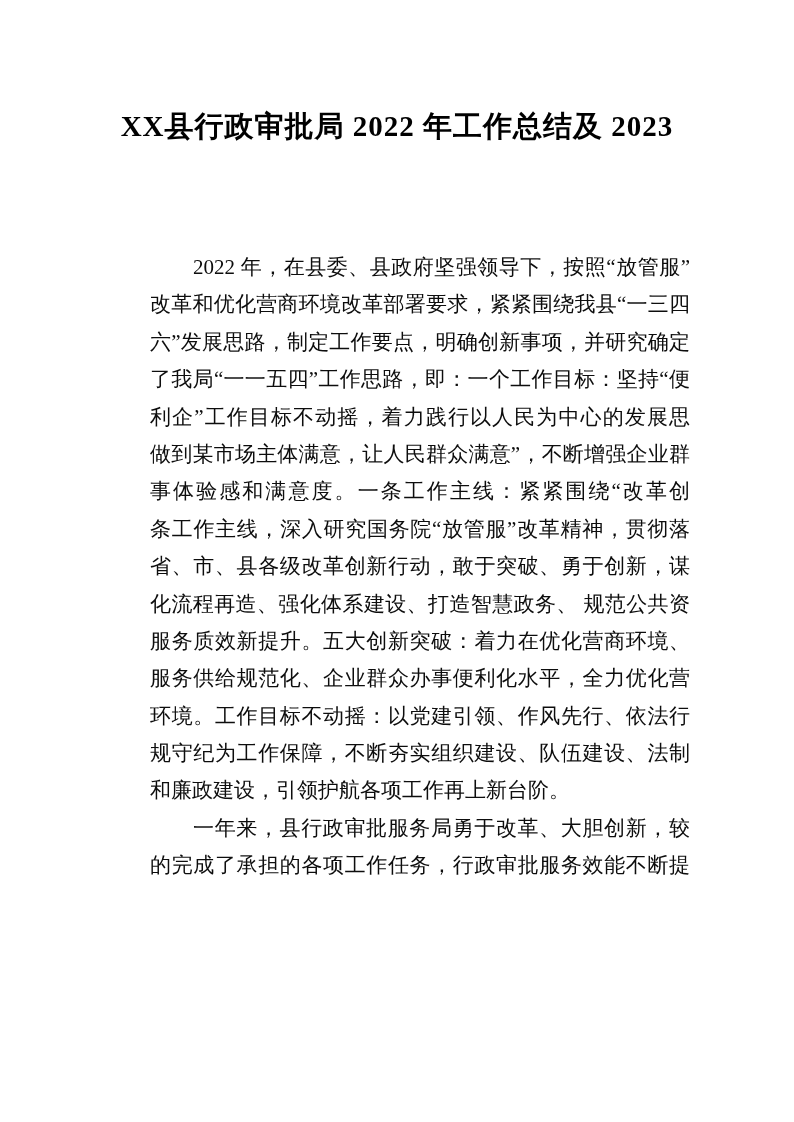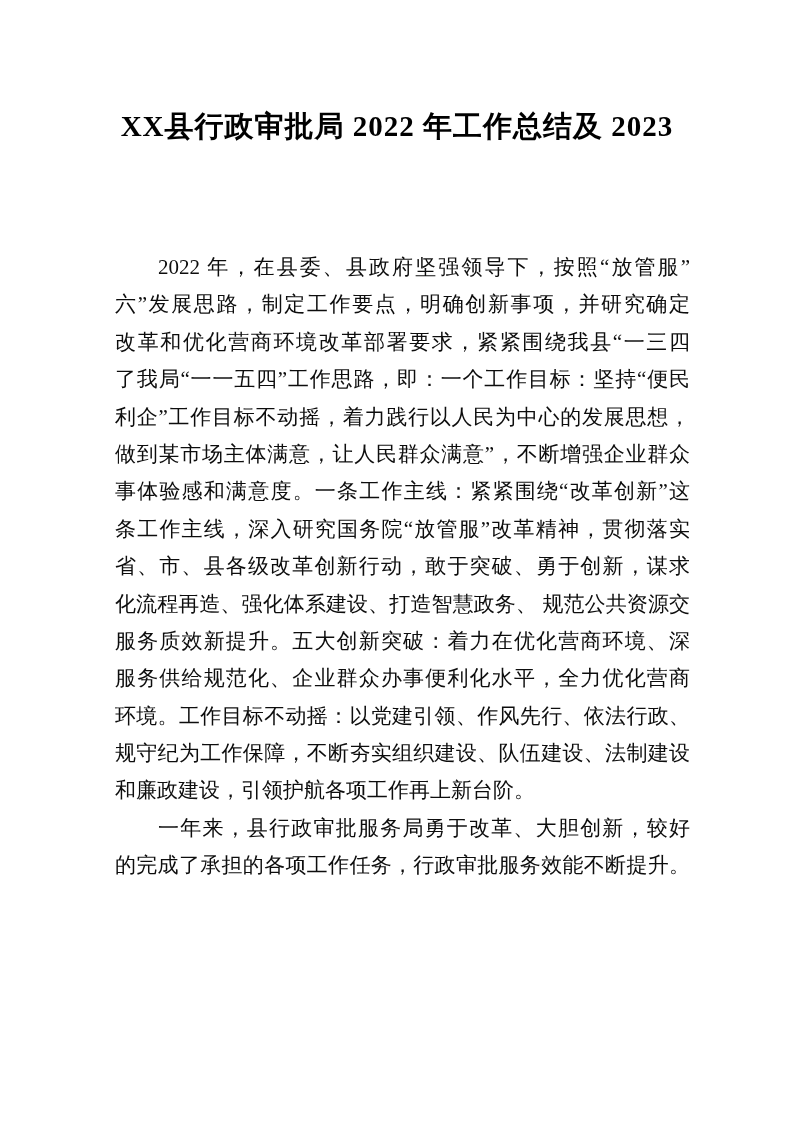--- a/index.html
+++ b/index.html
@@ -39,20 +39,21 @@
     font-size: 21px;
     line-height: 37.4px;
     color: #0d0d0d;
   }
   .line {
     height: 37.4px;
     text-align: justify;
     text-align-last: justify;
     white-space: pre-wrap;
     overflow: hidden;
+    margin-left: 35px;
   }
   .line.indent {
     padding-left: 43px;
   }
   .line.para-end {
     text-align-last: left;
   }
 </style>
 </head>
 <body>
@@ -60,22 +61,22 @@
 <div class="page">
 
   <div class="title-block">
     <div class="title-line">XX县行政审批局 2022 年工作总结及 2023</div>
   </div>
 
   <div class="body-block">
 
     <div>
       <div class="line indent">2022 年，在县委、县政府坚强领导下，按照“放管服”</div>
+      <div class="line">改革和优化营商环境改革部署要求，紧紧围绕我县“一三四</div>
       <div class="line">六”发展思路，制定工作要点，明确创新事项，并研究确定</div>
-      <div class="line">改革和优化营商环境改革部署要求，紧紧围绕我县“一三四</div>
       <div class="line">了我局“一一五四”工作思路，即：一个工作目标：坚持“便民</div>
       <div class="line">利企”工作目标不动摇，着力践行以人民为中心的发展思想，</div>
       <div class="line">做到某市场主体满意，让人民群众满意”，不断增强企业群众办</div>
       <div class="line">事体验感和满意度。一条工作主线：紧紧围绕“改革创新”这</div>
       <div class="line">条工作主线，深入研究国务院“放管服”改革精神，贯彻落实</div>
       <div class="line">省、市、县各级改革创新行动，敢于突破、勇于创新，谋求</div>
       <div class="line">化流程再造、强化体系建设、打造智慧政务、 规范公共资源交</div>
       <div class="line">服务质效新提升。五大创新突破：着力在优化营商环境、深</div>
       <div class="line">服务供给规范化、企业群众办事便利化水平，全力优化营商</div>
       <div class="line">环境。工作目标不动摇：以党建引领、作风先行、依法行政、遵</div>

